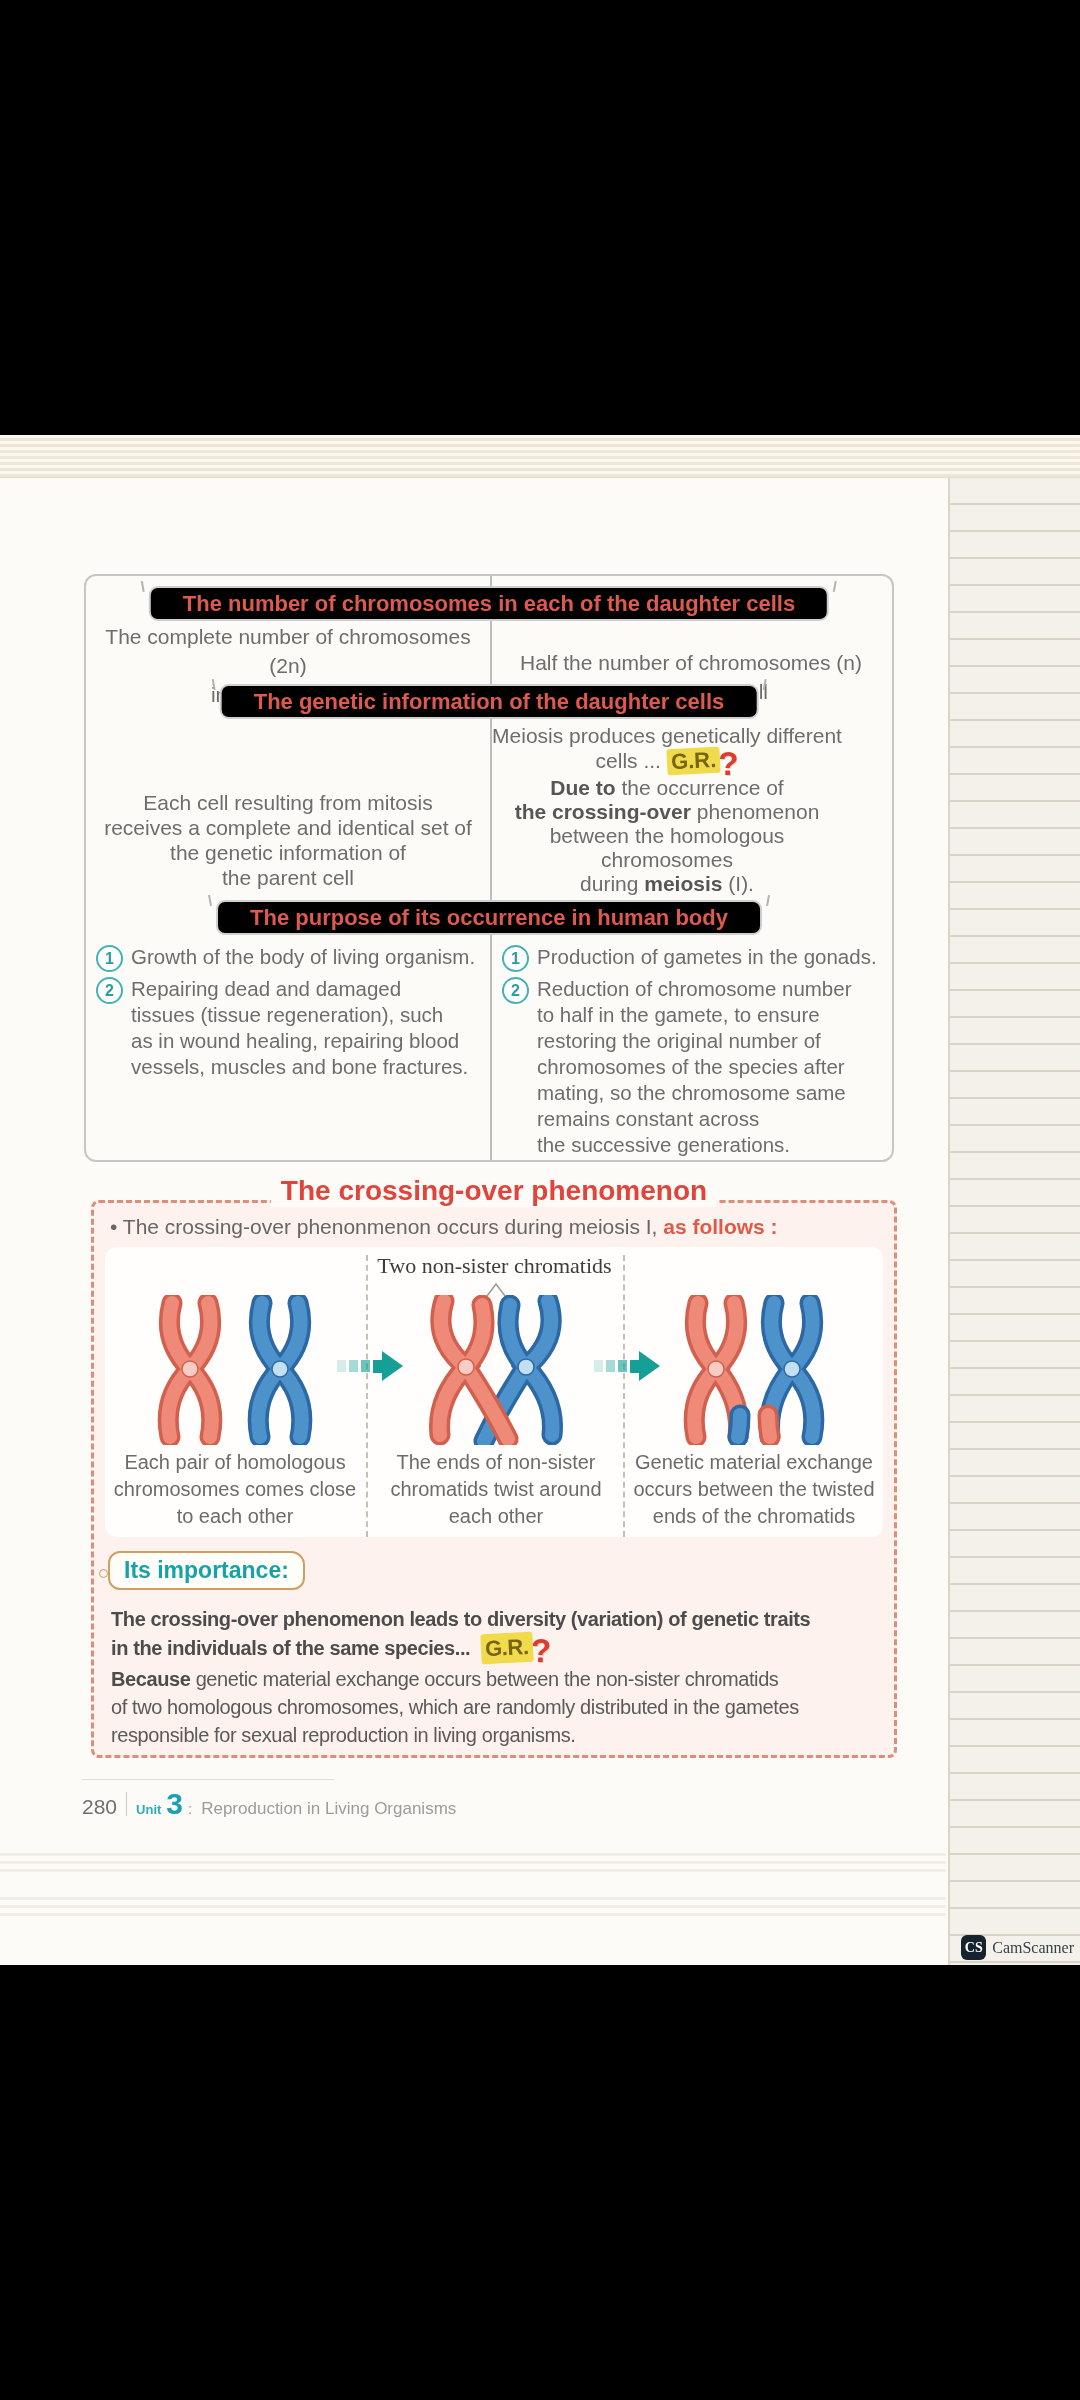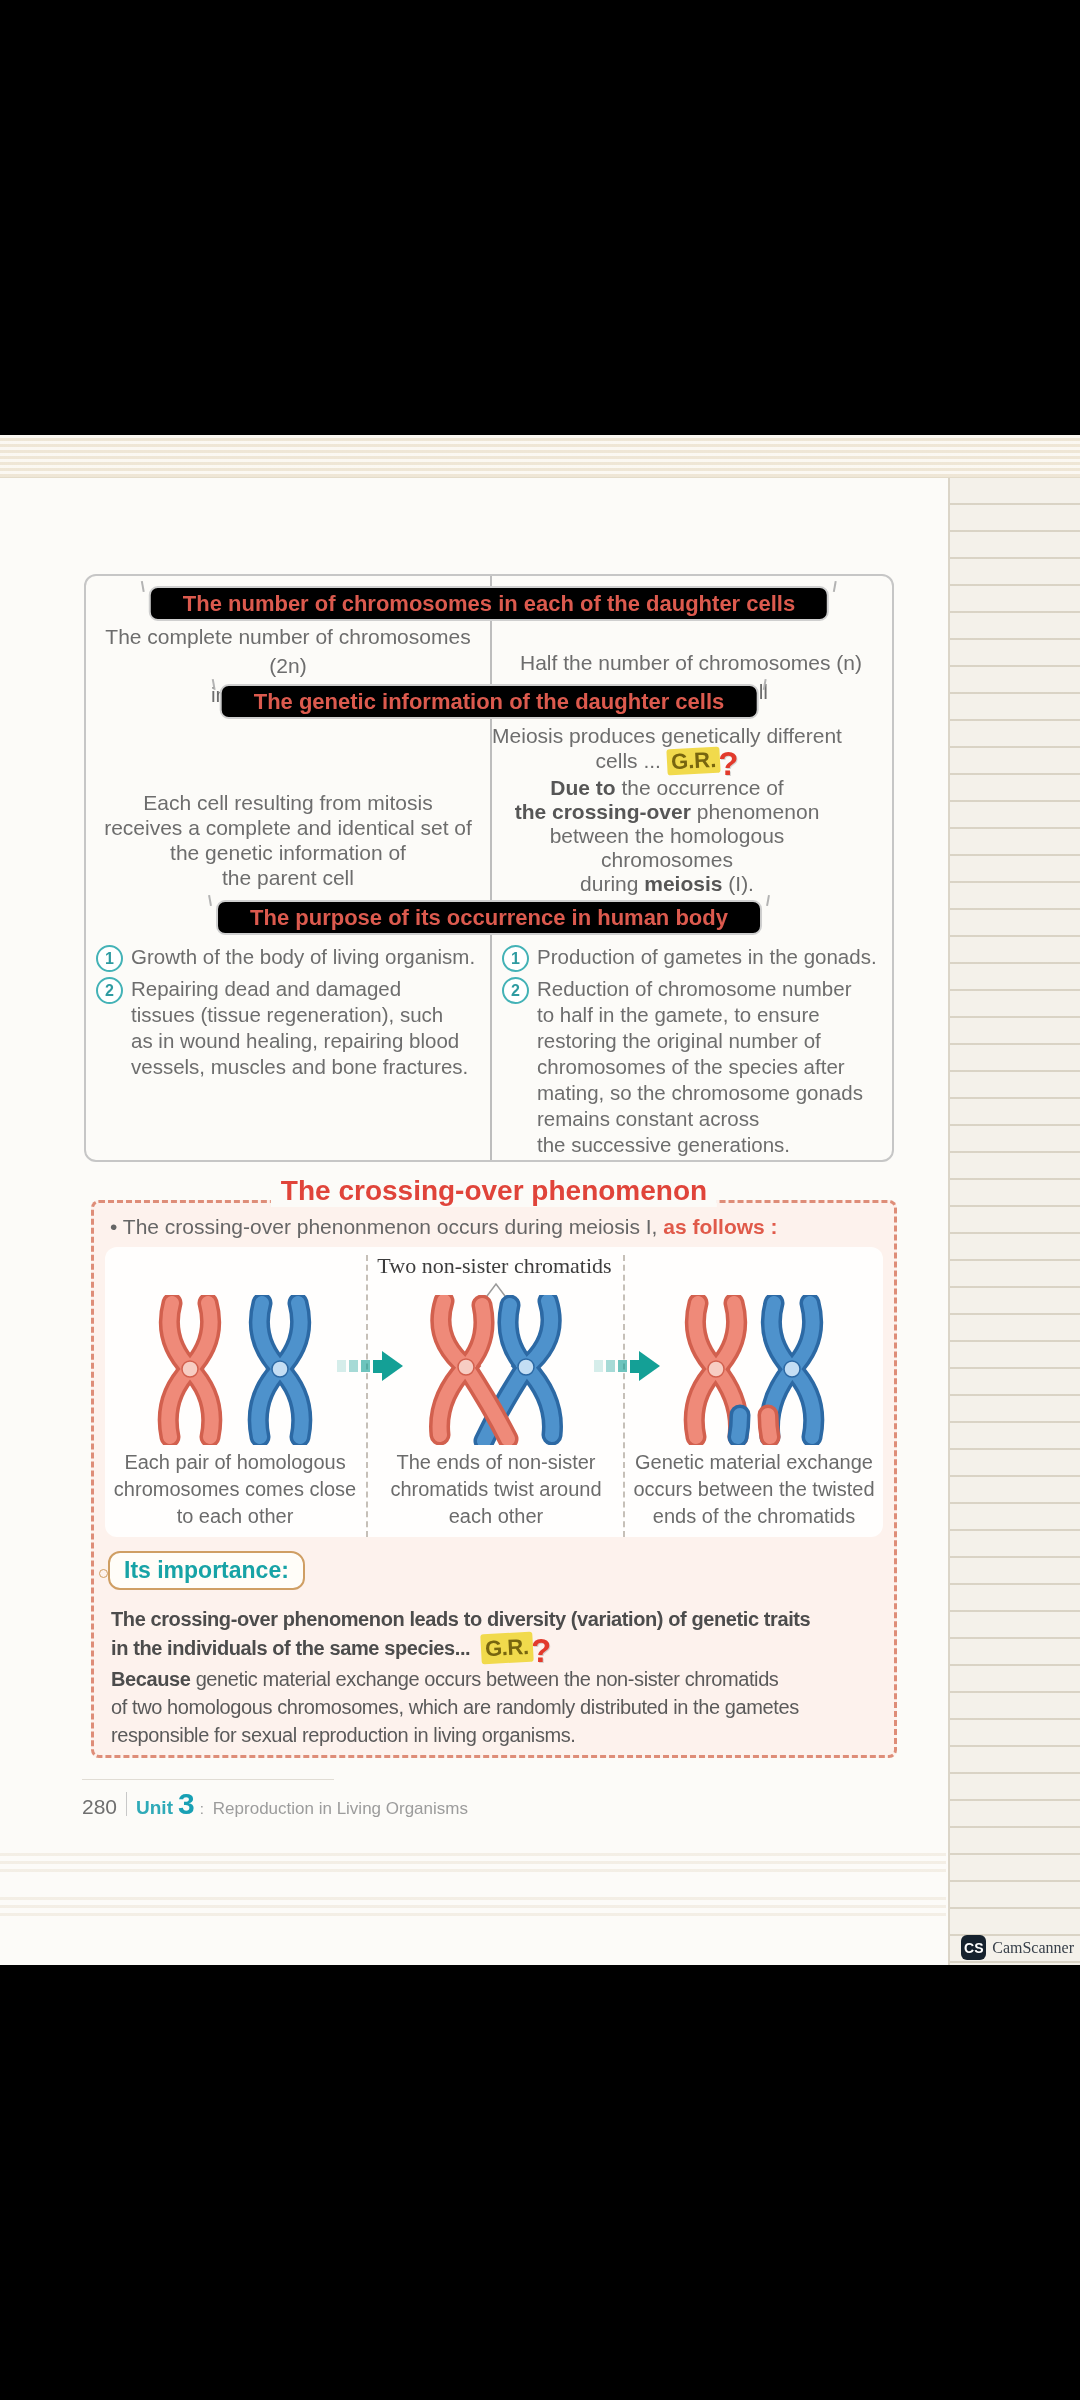--- a/index.html
+++ b/index.html
@@ -82,29 +82,29 @@
         border:1.5px solid #cf9e63;border-radius:50%;background:#fdf2ed;}
   .imp{position:absolute;top:402px;left:17px;width:770px;font-size:20px;line-height:28px;
         color:#5a5a5a;letter-spacing:-0.4px;white-space:nowrap;}
   .imp .b{font-weight:700;color:#4c4c4c;}
 
   
   .fline{position:absolute;top:1344px;left:82px;width:252px;height:1px;background:#e1ddd5;}
   .pfoot{position:absolute;top:1352px;left:82px;display:flex;align-items:baseline;gap:9px;}
   .f-page{font-size:21px;color:#6f6f6f;}
   .f-bar{width:1px;height:24px;background:#c8c8c8;align-self:center;}
-  .f-unit{font-size:19px;font-weight:700;color:#2faab8;}
+  .f-unit{font-size:13px;font-weight:700;color:#2faab8;}
   .f-num{font-size:30px;font-weight:800;color:#18a0b4;margin-left:-4px;}
   .f-colon{font-size:15px;color:#999;margin-left:-4px;}
   .f-title{font-size:17px;color:#9c9c9c;}
 
   
   .wm{position:absolute;top:1500px;right:6px;display:flex;align-items:center;gap:6px;}
   .wm-badge{width:25px;height:25px;border-radius:6px;background:#16222e;color:#fff;
-        display:flex;align-items:center;justify-content:center;font-weight:800;font-size:14px;}
+        display:flex;align-items:center;justify-content:center;font-weight:800;font-size:14px;font-family:Liberation Serif, serif;}
   .wm-name{font-family:"Liberation Serif",serif;font-size:16px;color:#38404a;}
 </style>
 </head>
 <body>
 
 <div class="screen">
   <div class="black top"></div>
 
   <div class="scan">
     <div class="band"></div>
@@ -162,21 +162,21 @@
           <span class="num">1</span>
           <span>Production of gametes in the gonads.</span>
         </div>
         <div class="pitem">
           <span class="num">2</span>
           <span>
             <span>Reduction of chromosome number</span><br>
             <span>to half in the gamete, to ensure</span><br>
             <span>restoring the original number of</span><br>
             <span>chromosomes of the species after</span><br>
-            <span>mating, so the chromosome gonads</span><br>
+            <span>mating, so the chromosome same</span><br>
             <span>remains constant across</span><br>
             <span>the successive generations.</span>
           </span>
         </div>
       </div>
     </div>
 
     <div class="cbox">
       <div class="ctitle">The crossing-over phenomenon</div>
       <div class="cbullet">

